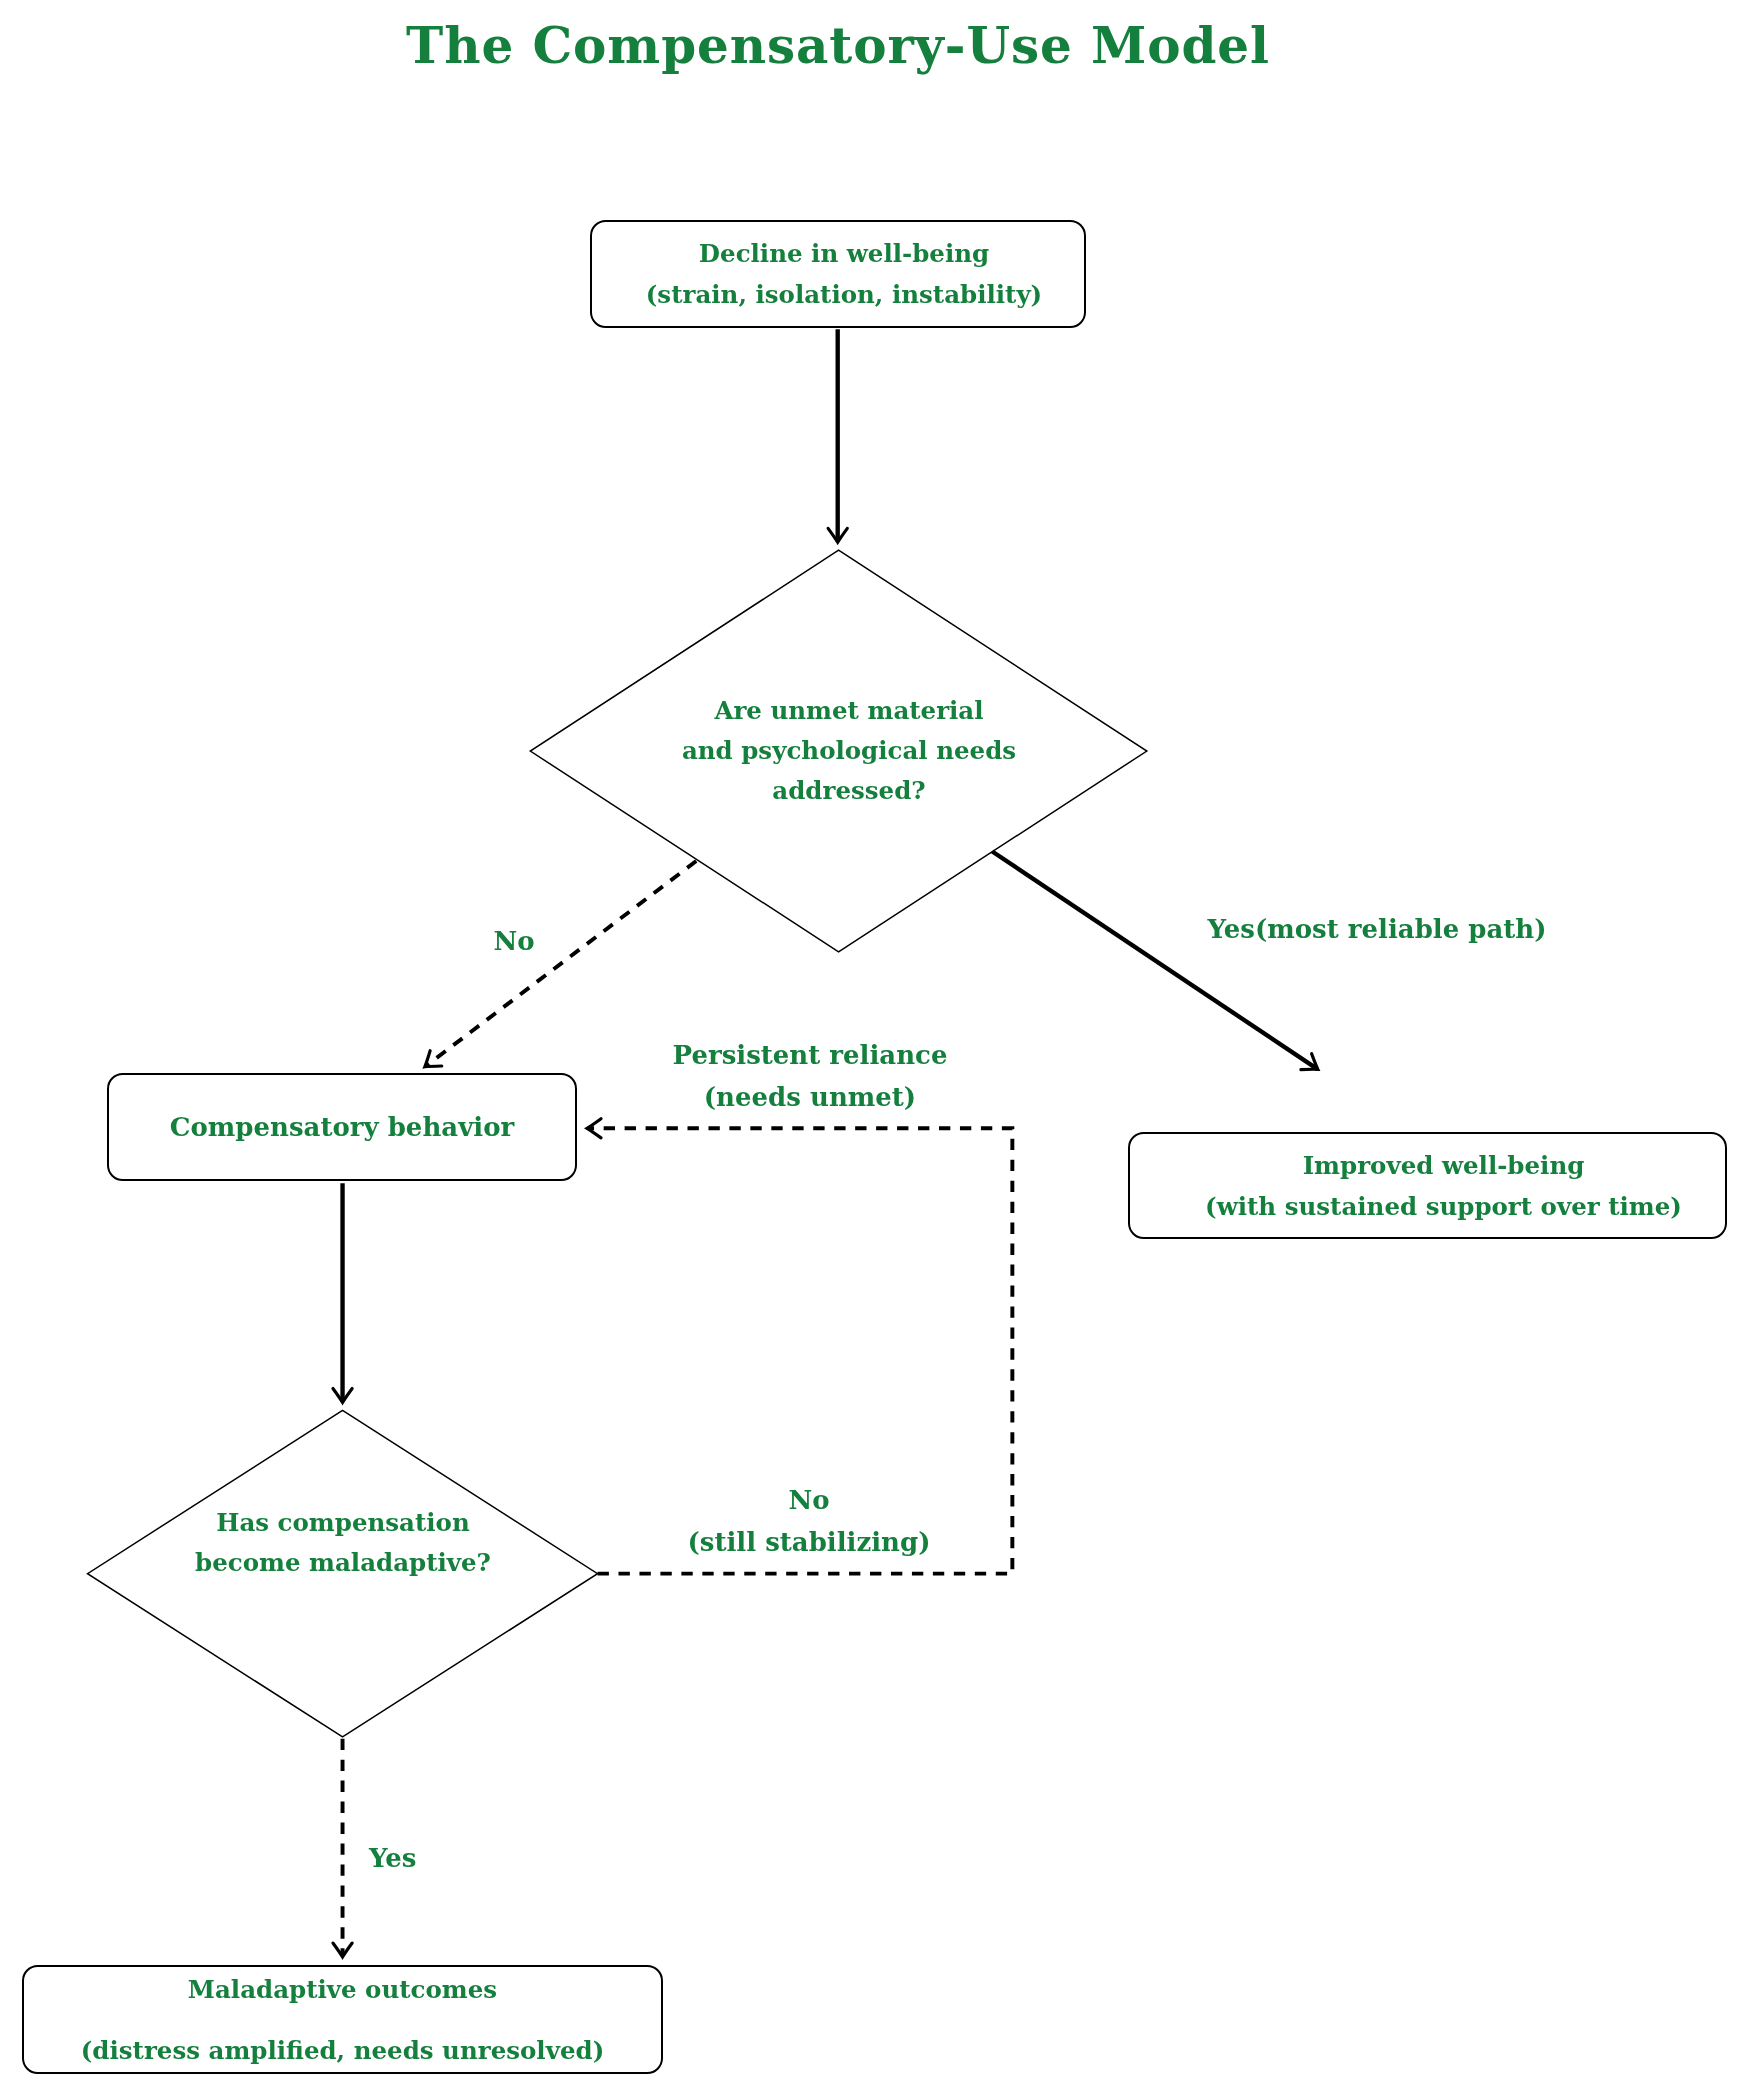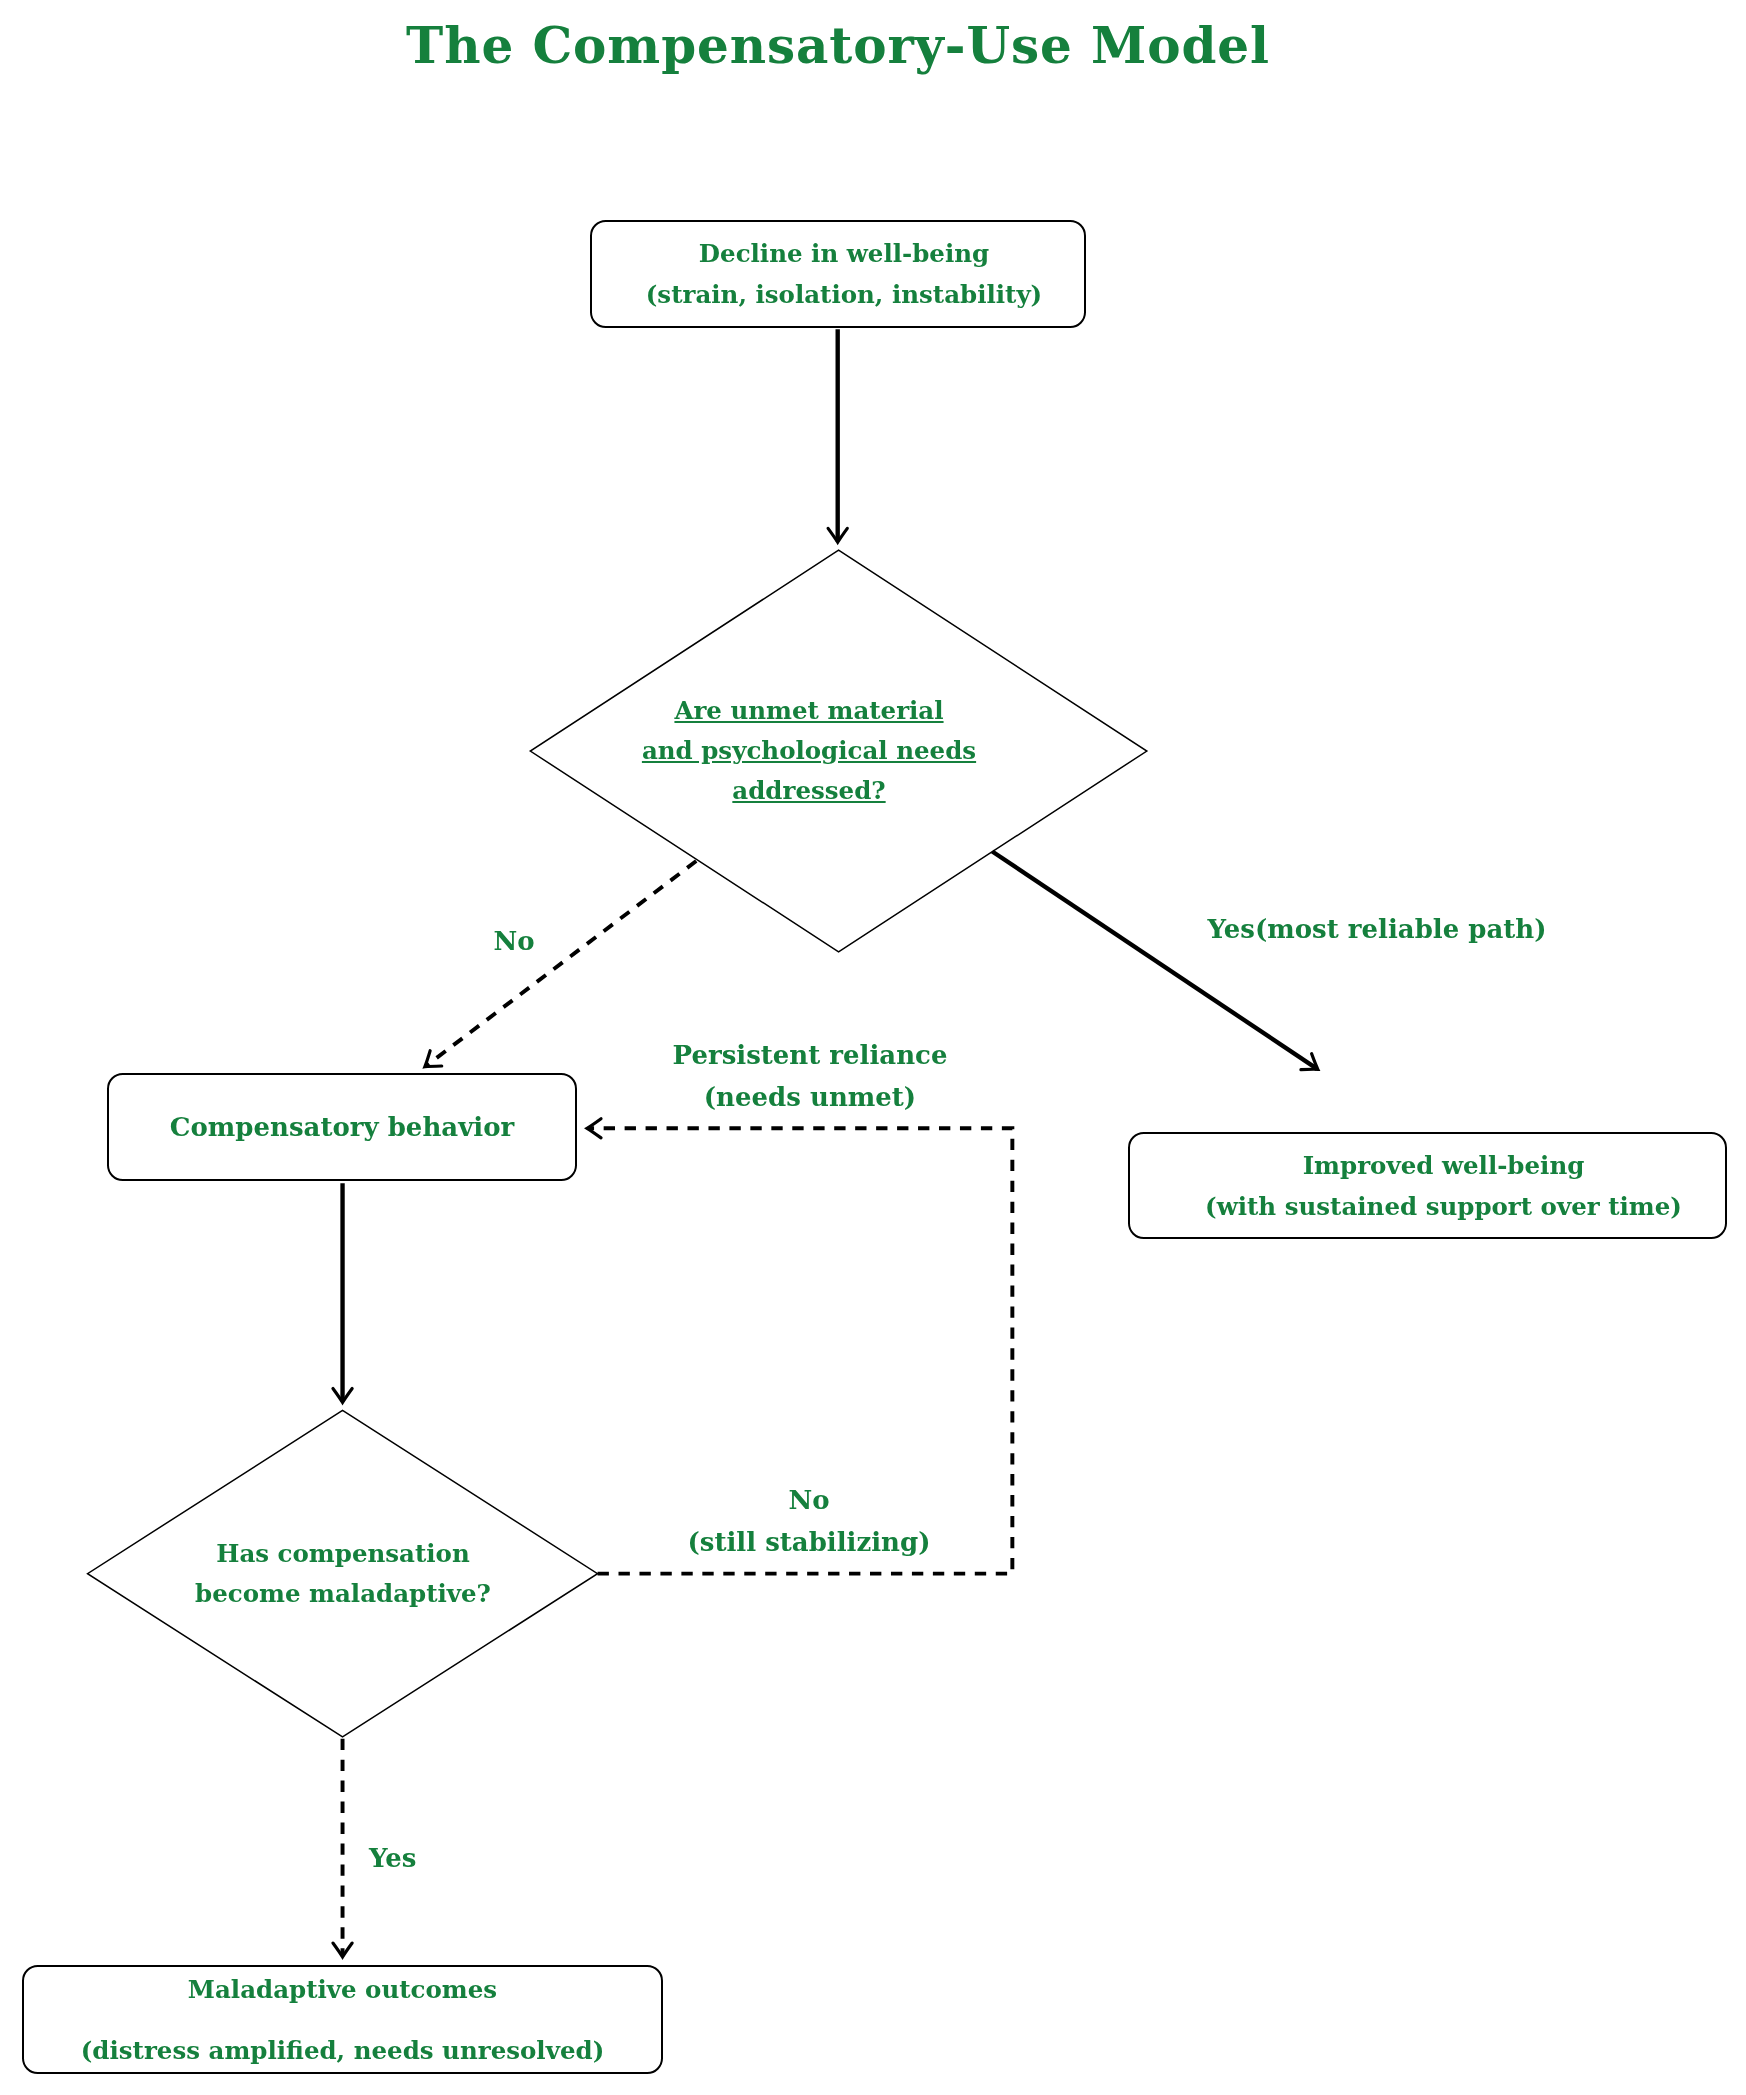--- a/index.html
+++ b/index.html
@@ -85,36 +85,36 @@
     <line x1="392" y1="1991" x2="392" y2="2240" stroke="#000" stroke-width="4.5" stroke-dasharray="13 11" marker-end="url(#arr)"></line>
   </svg>
 
   <div class="title">The Compensatory-Use Model</div>
 
   <div class="node rbox" style="left:590px; top:220px; width:496px; height:108px;padding-left:12px;">
     <span>Decline in well-being</span>
     <span>(strain, isolation, instability)</span>
   </div>
 
-  <div class="node dtext" style="left:547px; top:690px; width:524px; height:122px; line-height:40px;text-decoration:underline;">
+  <div class="node dtext" style="left:587px; top:690px; width:524px; height:122px; line-height:40px;">
     <span>Are unmet material</span>
     <span>and psychological needs</span>
     <span>addressed?</span>
   </div>
 
   <div class="node rbox" style="left:107px; top:1073px; width:470px; height:108px; font-size:26px;">
     <span>Compensatory behavior</span>
   </div>
 
   <div class="node rbox" style="left:1128px; top:1132px; width:599px; height:107px;padding-left:32px;">
     <span>Improved well-being</span>
     <span>(with sustained support over time)</span>
   </div>
 
-  <div class="node dtext" style="left:107px; top:1533px; width:472px; height:82px; line-height:40px;">
+  <div class="node dtext" style="left:107px; top:1501px; width:472px; height:82px; line-height:40px;justify-content:flex-end;">
     <span>Has compensation</span>
     <span>become maladaptive?</span>
   </div>
 
   <div class="node rbox" style="left:22px; top:1965px; width:641px; height:109px;gap:20px;">
     <span>Maladaptive outcomes</span>
     <span>(distress amplified, needs unresolved)</span>
   </div>
 
   <div class="edge-label" style="left:514px; top:941px;">

